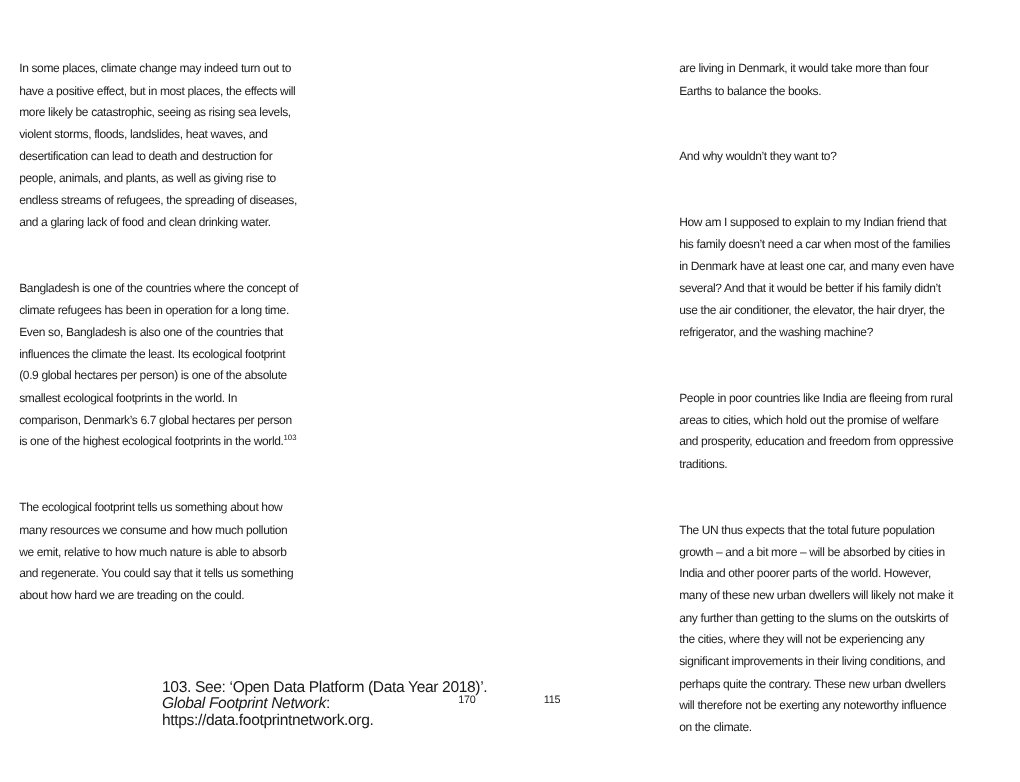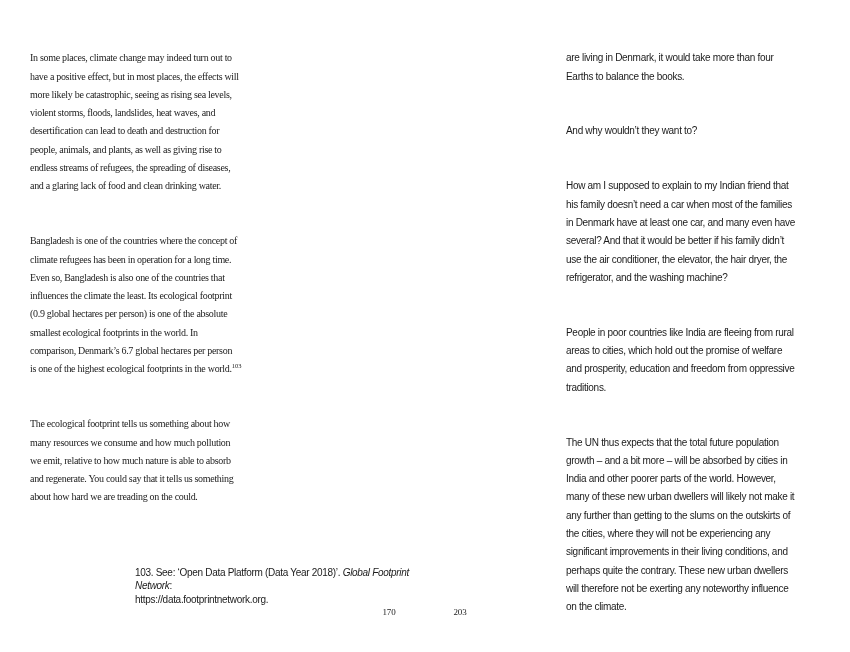--- a/index.html
+++ b/index.html
@@ -19,52 +19,51 @@
 
   .text-col {
     position: absolute;
     top: 31px;
     width: 310px;
     font-size: 10px;
     line-height: 18.3px;
     letter-spacing: -0.3px;
     white-space: pre-line;
   }
-  .page-left .text-col { left: 30px; font-family: Liberation Serif, serif; }
+  .page-left .text-col { left: 16px; }
   .page-right .text-col { left: 141px; }
 
   .para + .para { margin-top: 18.3px; }
 
   .fnref {
     font-size: 6.5px;
     letter-spacing: 0;
     vertical-align: super;
     line-height: 0;
   }
 
   .footnote {
     position: absolute;
     left: 135px;
     top: 566px;
     width: 300px;
-    font-size: 10px;
+    font-size: 13px;
     line-height: 13.4px;
     letter-spacing: -0.3px;
     white-space: pre-line;
   }
   .footnote em { font-style: italic; }
 
   .pagenum {
     position: absolute;
-    top: 607px;
+    top: 578px;
     width: 30px;
     text-align: center;
     font-size: 9px;
     letter-spacing: -0.2px;
-    font-family: Liberation Serif, serif;
   }
   .page-left .pagenum { left: 374px; }
   .page-right .pagenum { left: 20px; }
 </style>
 </head>
 <body>
 
 <div class="spread">
 
   <div class="page page-left">
@@ -119,16 +118,16 @@
 many of these new urban dwellers will likely not make it
 any further than getting to the slums on the outskirts of
 the cities, where they will not be experiencing any
 significant improvements in their living conditions, and
 perhaps quite the contrary. These new urban dwellers
 will therefore not be exerting any noteworthy influence
 on the climate.</div>
       
     </div>
 
-    <div class="pagenum">203</div>
+    <div class="pagenum">115</div>
   </div>
 
 </div>
 
 </body></html>

